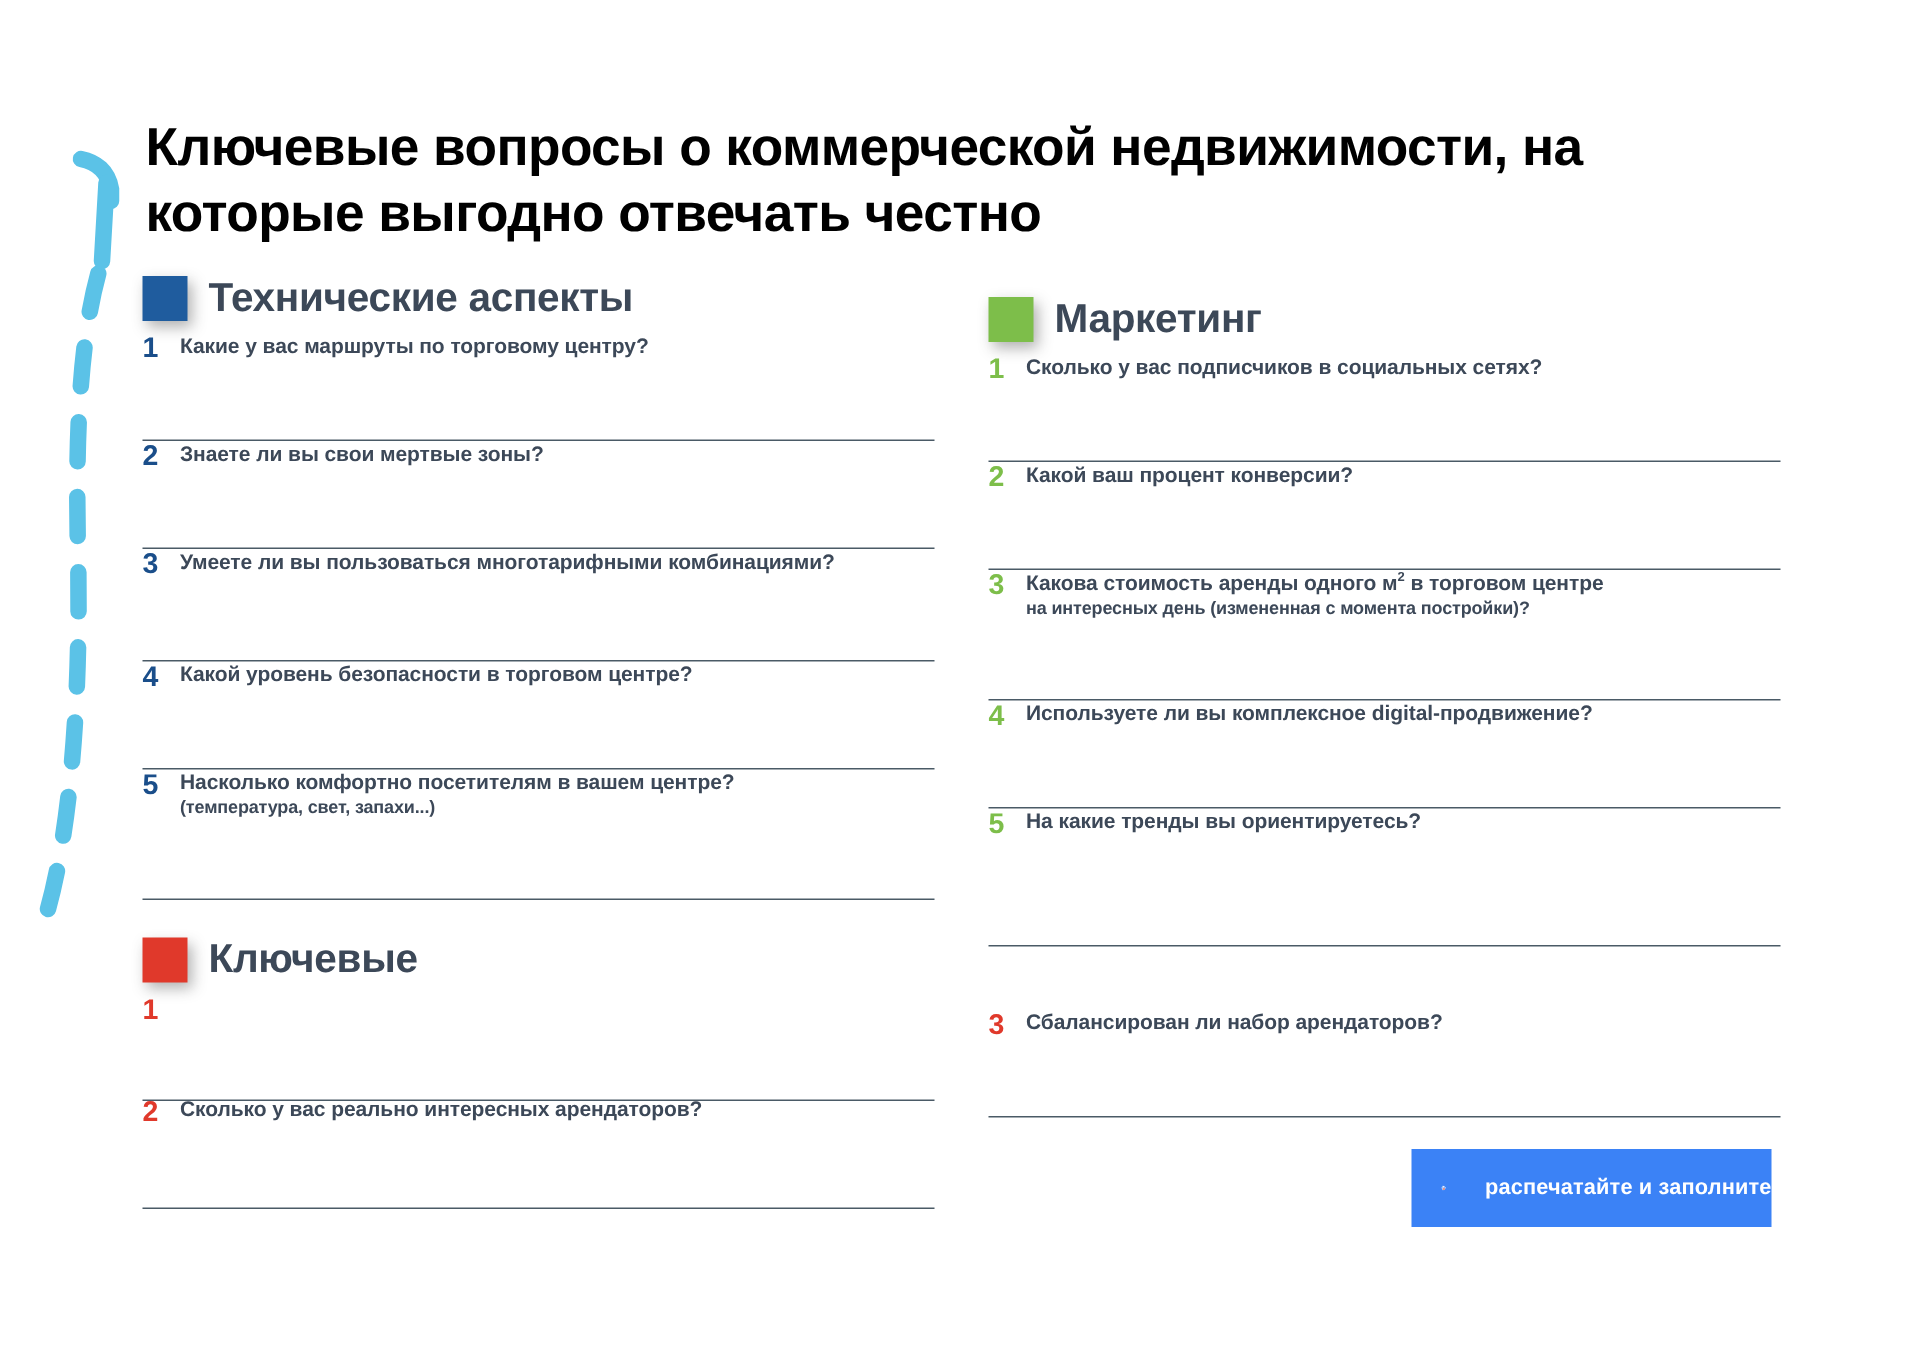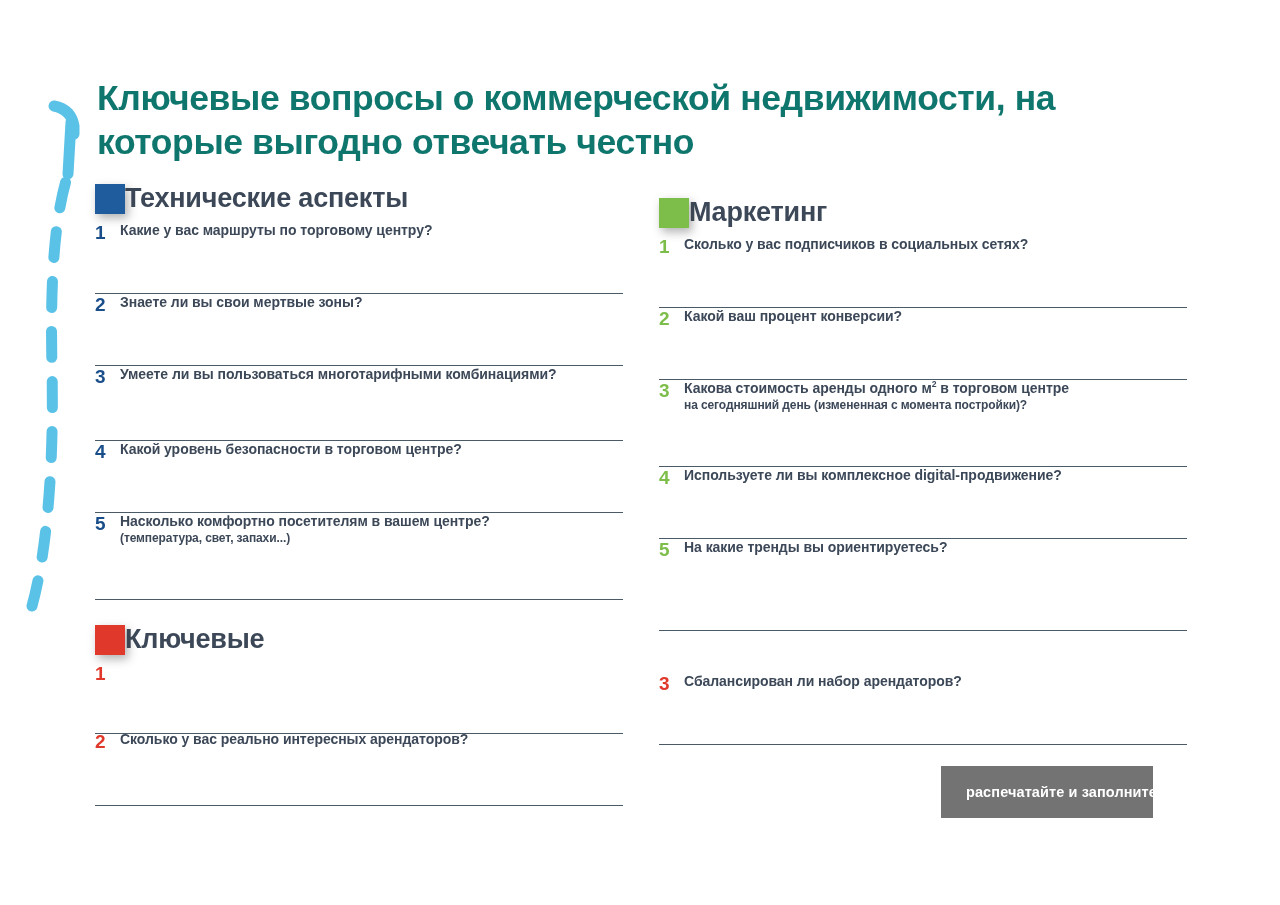--- a/index.html
+++ b/index.html
@@ -26,21 +26,21 @@
     height: 540px;
     pointer-events: none;
   }
 
   
   .title {
     position: absolute;
     left: 97px;
     top: 52px;
     width: 1095px;
-    color: #0f766e;
+    color: #000000;
     font-size: 35.5px;
     font-weight: bold;
     line-height: 1.25;
     letter-spacing: -0.4px;
   }
 
   
   .col {
     position: absolute;
     width: 528px;
@@ -48,20 +48,21 @@
   .col-left  { left: 95px; top: 183px; }
   .col-right { left: 659px; top: 197px; }
 
   .col-left-lower { left: 95px; top: 624px; width: 528px; }
   .col-right-lower { left: 659px; top: 673px; width: 528px; }
 
   
   .section-head {
     display: flex;
     align-items: center;
+    gap: 14px;
     margin-bottom: 9px;
   }
   .swatch {
     width: 30px;
     height: 30px;
     flex: 0 0 30px;
     box-shadow: 3px 4px 9px rgba(60,60,60,0.40);
     position: relative;
     top: 1px;
   }
@@ -132,26 +133,26 @@
 
   .sw-blue  { background: #1F5C9E; }
   .sw-green { background: #7DBE4A; }
   .sw-red   { background: #E0392B; }
 
   
   .print-btn {
     position: absolute;
     left: 941px;
     top: 766px;
-    width: 212px;
+    width: 240px;
     height: 52px;
-    background: #737373;
+    background: #3b82f6;
     display: flex;
     align-items: center;
-    gap: 5px;
+    gap: 26px;
     padding-left: 20px;
     box-sizing: border-box;
     cursor: pointer;
     border: 0;
   }
   .print-btn .label {
     color: #ffffff;
     font-size: 14.5px;
     font-weight: bold;
     letter-spacing: 0.1px;
@@ -263,21 +264,21 @@
       <span class="q-num num-green">2</span>
       <div class="q-text">Какой ваш процент конверсии?</div>
     </div>
     <hr class="rule">
   </div>
 
   <div class="q-block h-87">
     <div class="q q-body">
       <span class="q-num num-green">3</span>
       <div class="q-text"><span>Какова стоимость аренды одного м</span><sup>2</sup><span> в торговом центре</span></div>
-      <div class="q-sub">на сегодняшний день (измененная с момента постройки)?</div>
+      <div class="q-sub">на интересных день (измененная с момента постройки)?</div>
     </div>
     <hr class="rule">
   </div>
 
   <div class="q-block h-72">
     <div class="q q-body">
       <span class="q-num num-green">4</span>
       <div class="q-text">Используете ли вы комплексное digital-продвижение?</div>
     </div>
     <hr class="rule">

